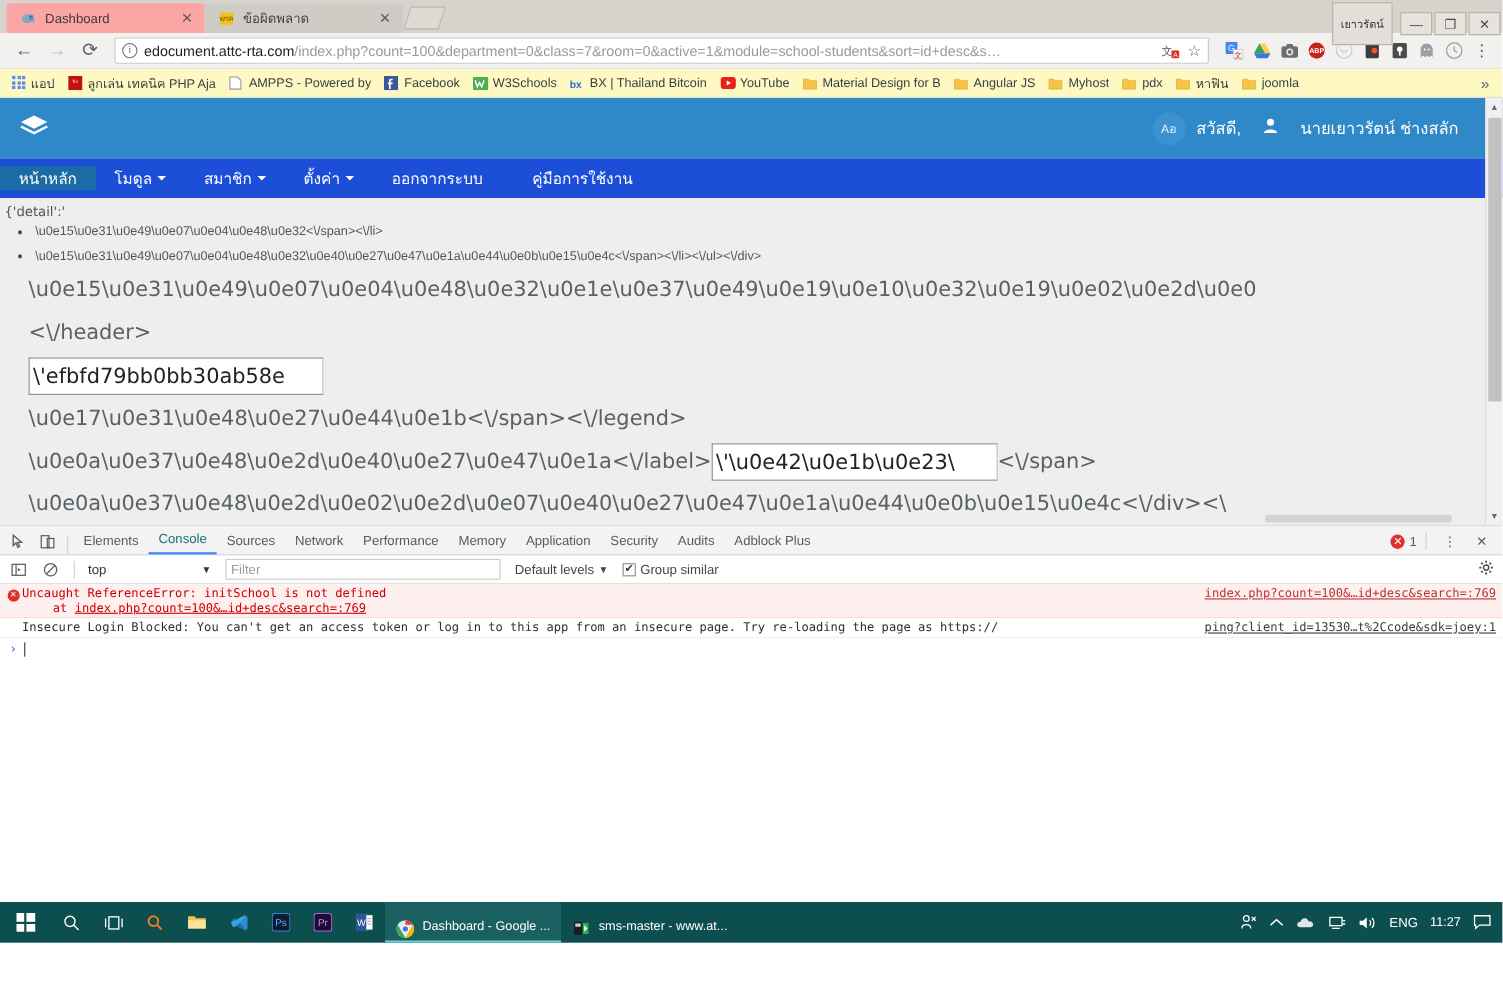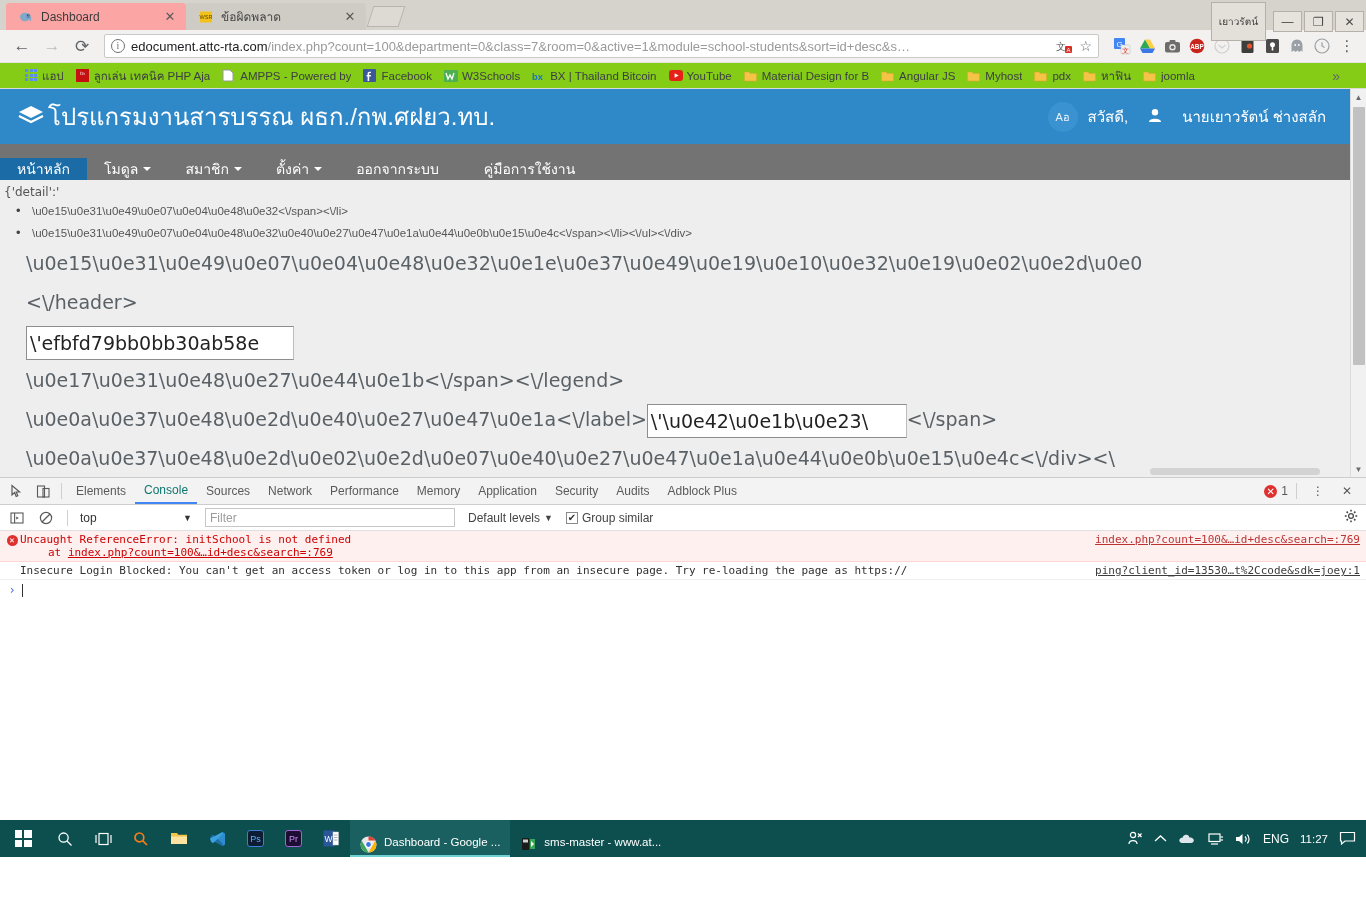--- a/index.html
+++ b/index.html
@@ -119,23 +119,23 @@
     color: #9a9a9a;
   }
   .url-text b { color: #202124; font-weight: normal; }
   .omni-ico { flex: none; display: flex; align-items: center; }
   .ext-icons { display: flex; align-items: center; gap: 3px; padding-left: 4px; }
   .ext { width: 22px; height: 22px; display: flex; align-items: center; justify-content: center; font-size: 13px; }
 
   
   .bookmarks {
     height: 26px;
-    background: #84cc16;
+    background: #fef9c3;
     display: flex; align-items: center;
-    padding: 0 20px;
+    padding: 0 6px;
     gap: 2px;
     border-bottom: 1px solid #dcdad7;
     font-size: 11.5px; color: #3c4043;
     overflow: hidden;
   }
   .bm { display: flex; align-items: center; gap: 4px; padding: 2px 5px; white-space: nowrap; }
   .bm .bmicon { width: 14px; height: 14px; flex: none; display: flex; align-items: center; font-size: 10px; }
   .bm-label { overflow: hidden; text-overflow: clip; }
   .bm-overflow { margin-left: auto; padding: 0 6px; font-size: 14px; color: #5f6368; }
   .apps-grid {
@@ -164,22 +164,22 @@
   .header-right { margin-left: auto; display: flex; align-items: center; gap: 10px; padding-right: 22px; }
   .lang-circle {
     width: 30px; height: 30px; border-radius: 50%;
     background: #3a93d0;
     display: flex; align-items: center; justify-content: center;
     font-size: 11px; color: #eaf3fb;
   }
   .greeting { font-size: 15px; display: flex; align-items: center; gap: 20px; }
   .app-nav {
     height: 36px;
-    background: #737373;
-    display: flex; align-items: flex-end;
+    background: #1d4ed8;
+    display: flex; align-items: center;
     color: #fff;
     font-size: 14px;
   }
   .navitem { display: flex; align-items: center; padding: 0 17px; white-space: nowrap; }
   .navitem.active { background: #1b6ca6; }
   .caret { margin-left: 5px; border-left: 4px solid transparent; border-right: 4px solid transparent; border-top: 4px solid #fff; }
 
   .page-body {
     position: relative;
     padding: 4px 0 0 0;
@@ -245,21 +245,21 @@
   .vscroll .arrow.bottom { position: absolute; bottom: 0; left: 0; right: 0; }
   .hscroll-hint {
     position: absolute; bottom: 2px; left: 1150px; width: 170px; height: 7px;
     background: #c9c9c9; border-radius: 4px; opacity: .75;
   }
 
   
   .devtools { background: #fff; border-top: 1px solid #cdcdcd; height: 245px; display: flex; flex-direction: column; }
   .dt-tabbar {
     height: 27px;
-    display: flex; align-items: center;
+    display: flex; align-items: flex-end;
     border-bottom: 1px solid #cdcdcd;
     background: #f3f3f3;
     font-size: 12px; color: #5a5a5a;
     padding-left: 4px;
   }
   .dt-icobtn { width: 26px; height: 24px; display: flex; align-items: center; justify-content: center; color: #5a5a5a; }
   .dt-sep { width: 1px; height: 16px; background: #cfcfcf; margin: 0 5px; }
   .dt-tab { padding: 0 9px; height: 26px; display: flex; align-items: center; white-space: nowrap; }
   .dt-tab.active { color: #0f766e; border-bottom: 2px solid #4285f4; }
   .dt-right { margin-left: auto; display: flex; align-items: center; padding-right: 6px; gap: 3px; }
@@ -575,21 +575,20 @@
 
 <div class="viewport">
 
   <div class="app-header">
     <span class="app-logo">
       <svg width="26" height="22" viewBox="0 0 26 22">
           <polygon points="13,2 25,8 13,14 1,8" fill="#fff"></polygon>
           <path d="M1 12 L13 18 L25 12" fill="none" stroke="#fff" stroke-width="2.2"></path>
         </svg>
     </span>
-    <span class="app-title">โปรแกรมงานสารบรรณ ผธก./กพ.ศฝยว.ทบ.</span>
     <div class="header-right">
       <span class="lang-circle">Aอ</span>
       <span class="greeting">
         <span>สวัสดี,</span>
         <span>
           <svg width="14" height="15" viewBox="0 0 14 15">
               <circle cx="7" cy="4.2" r="3.2" fill="#fff"></circle>
               <path d="M1 14 C1 9.6 13 9.6 13 14 Z" fill="#fff"></path>
             </svg>
         </span>

